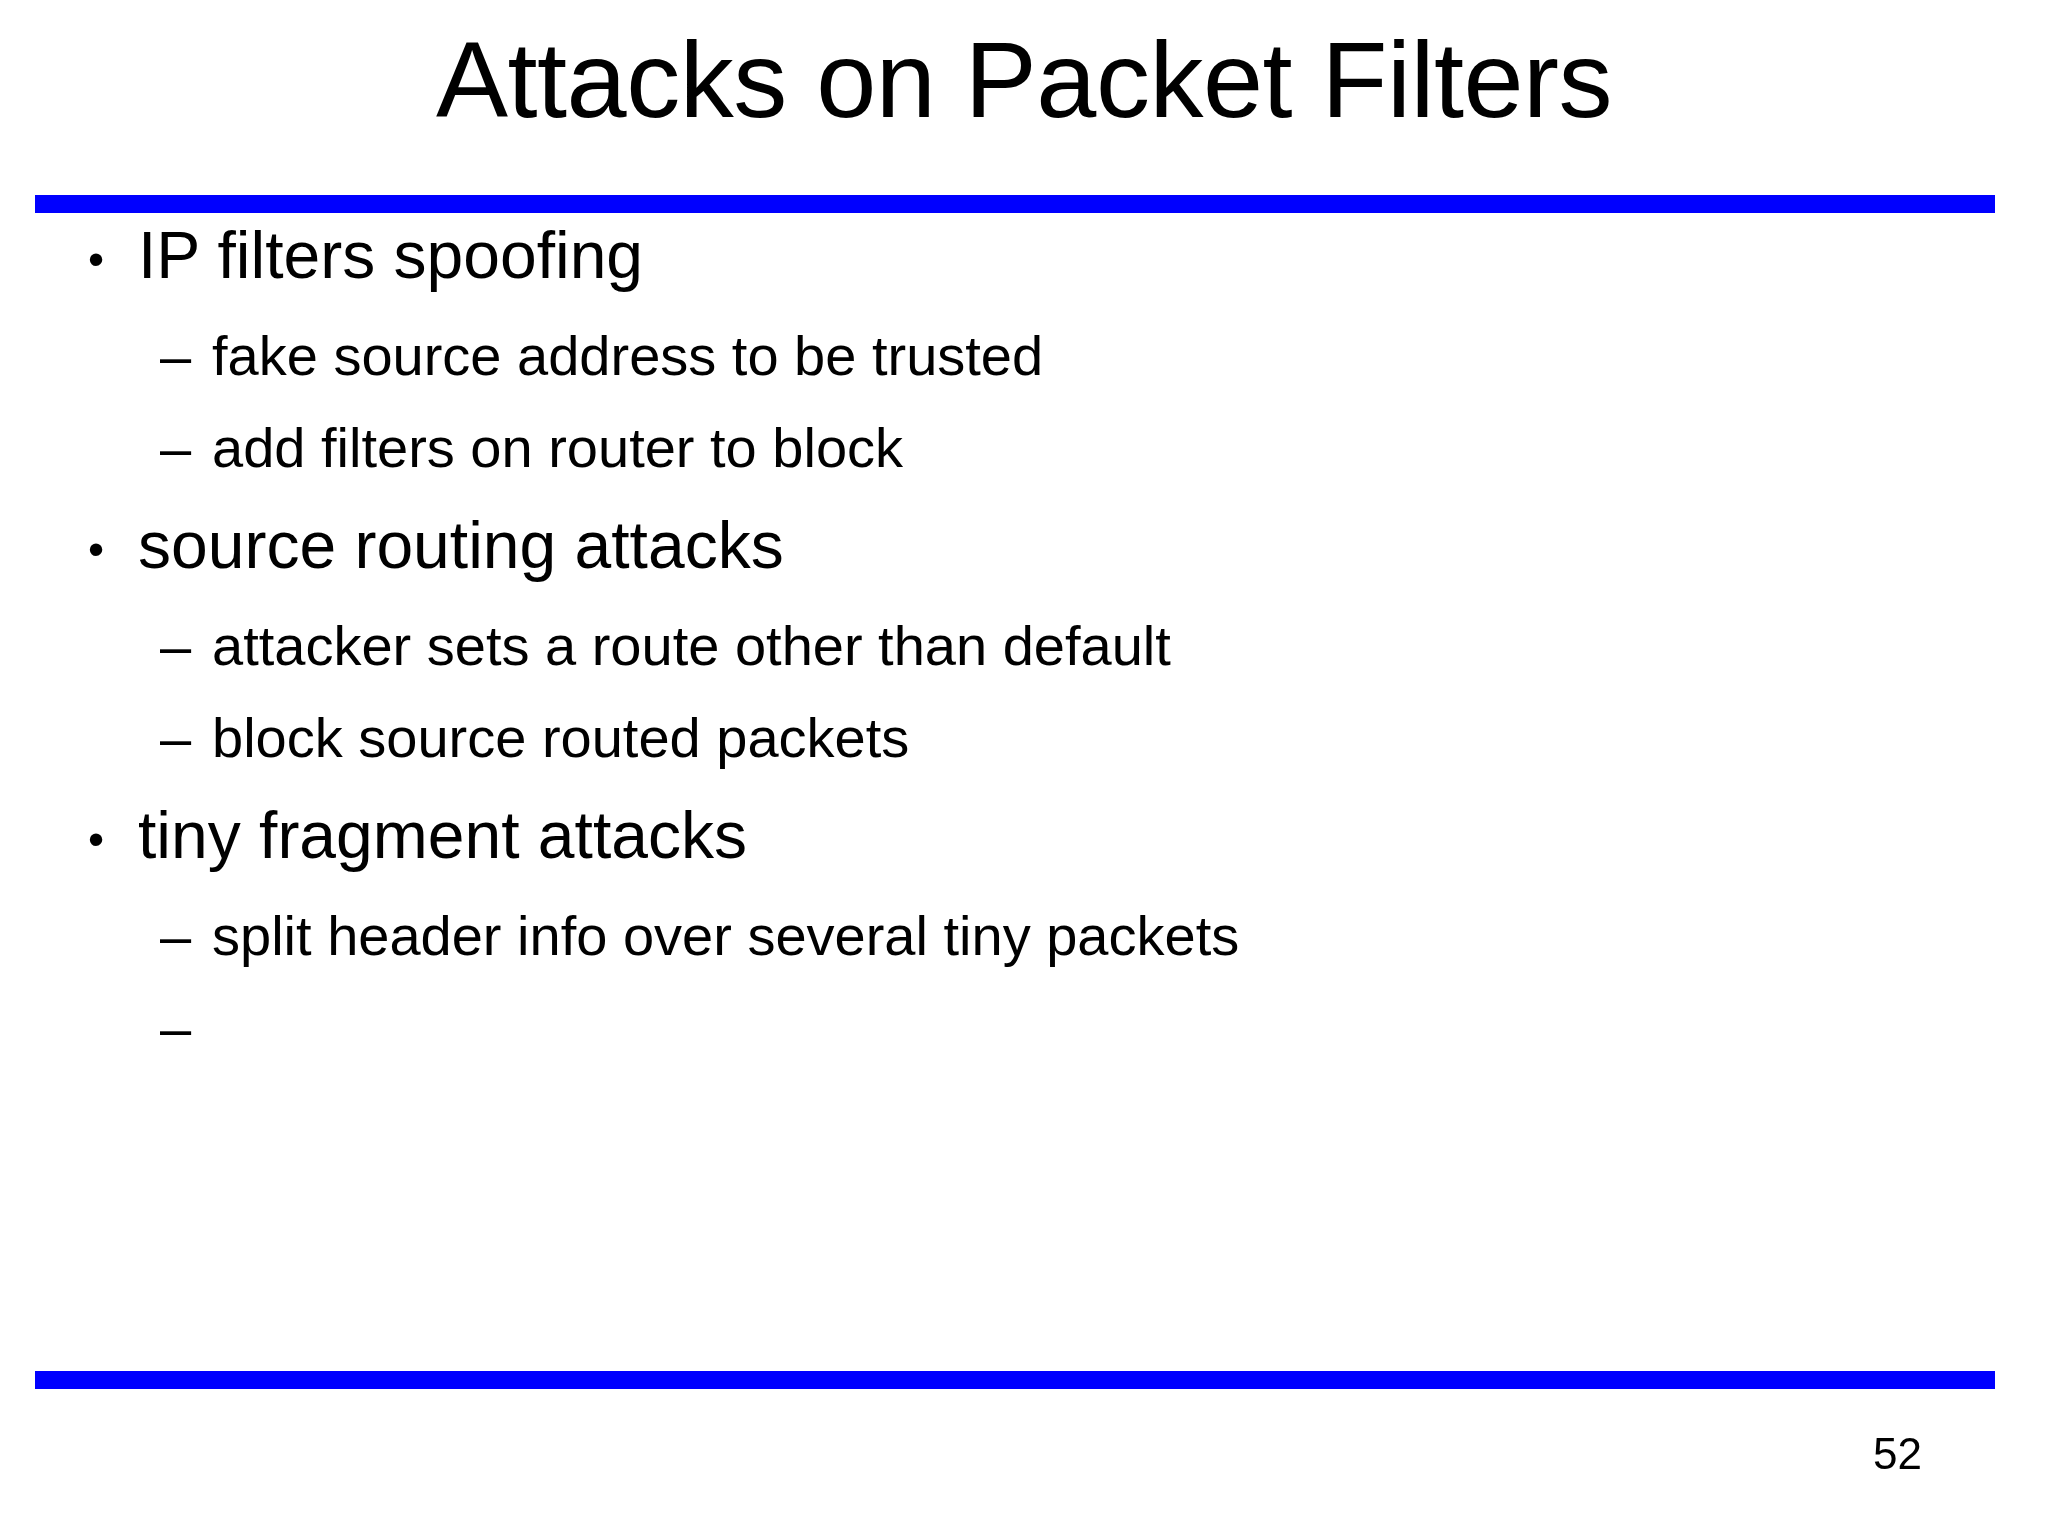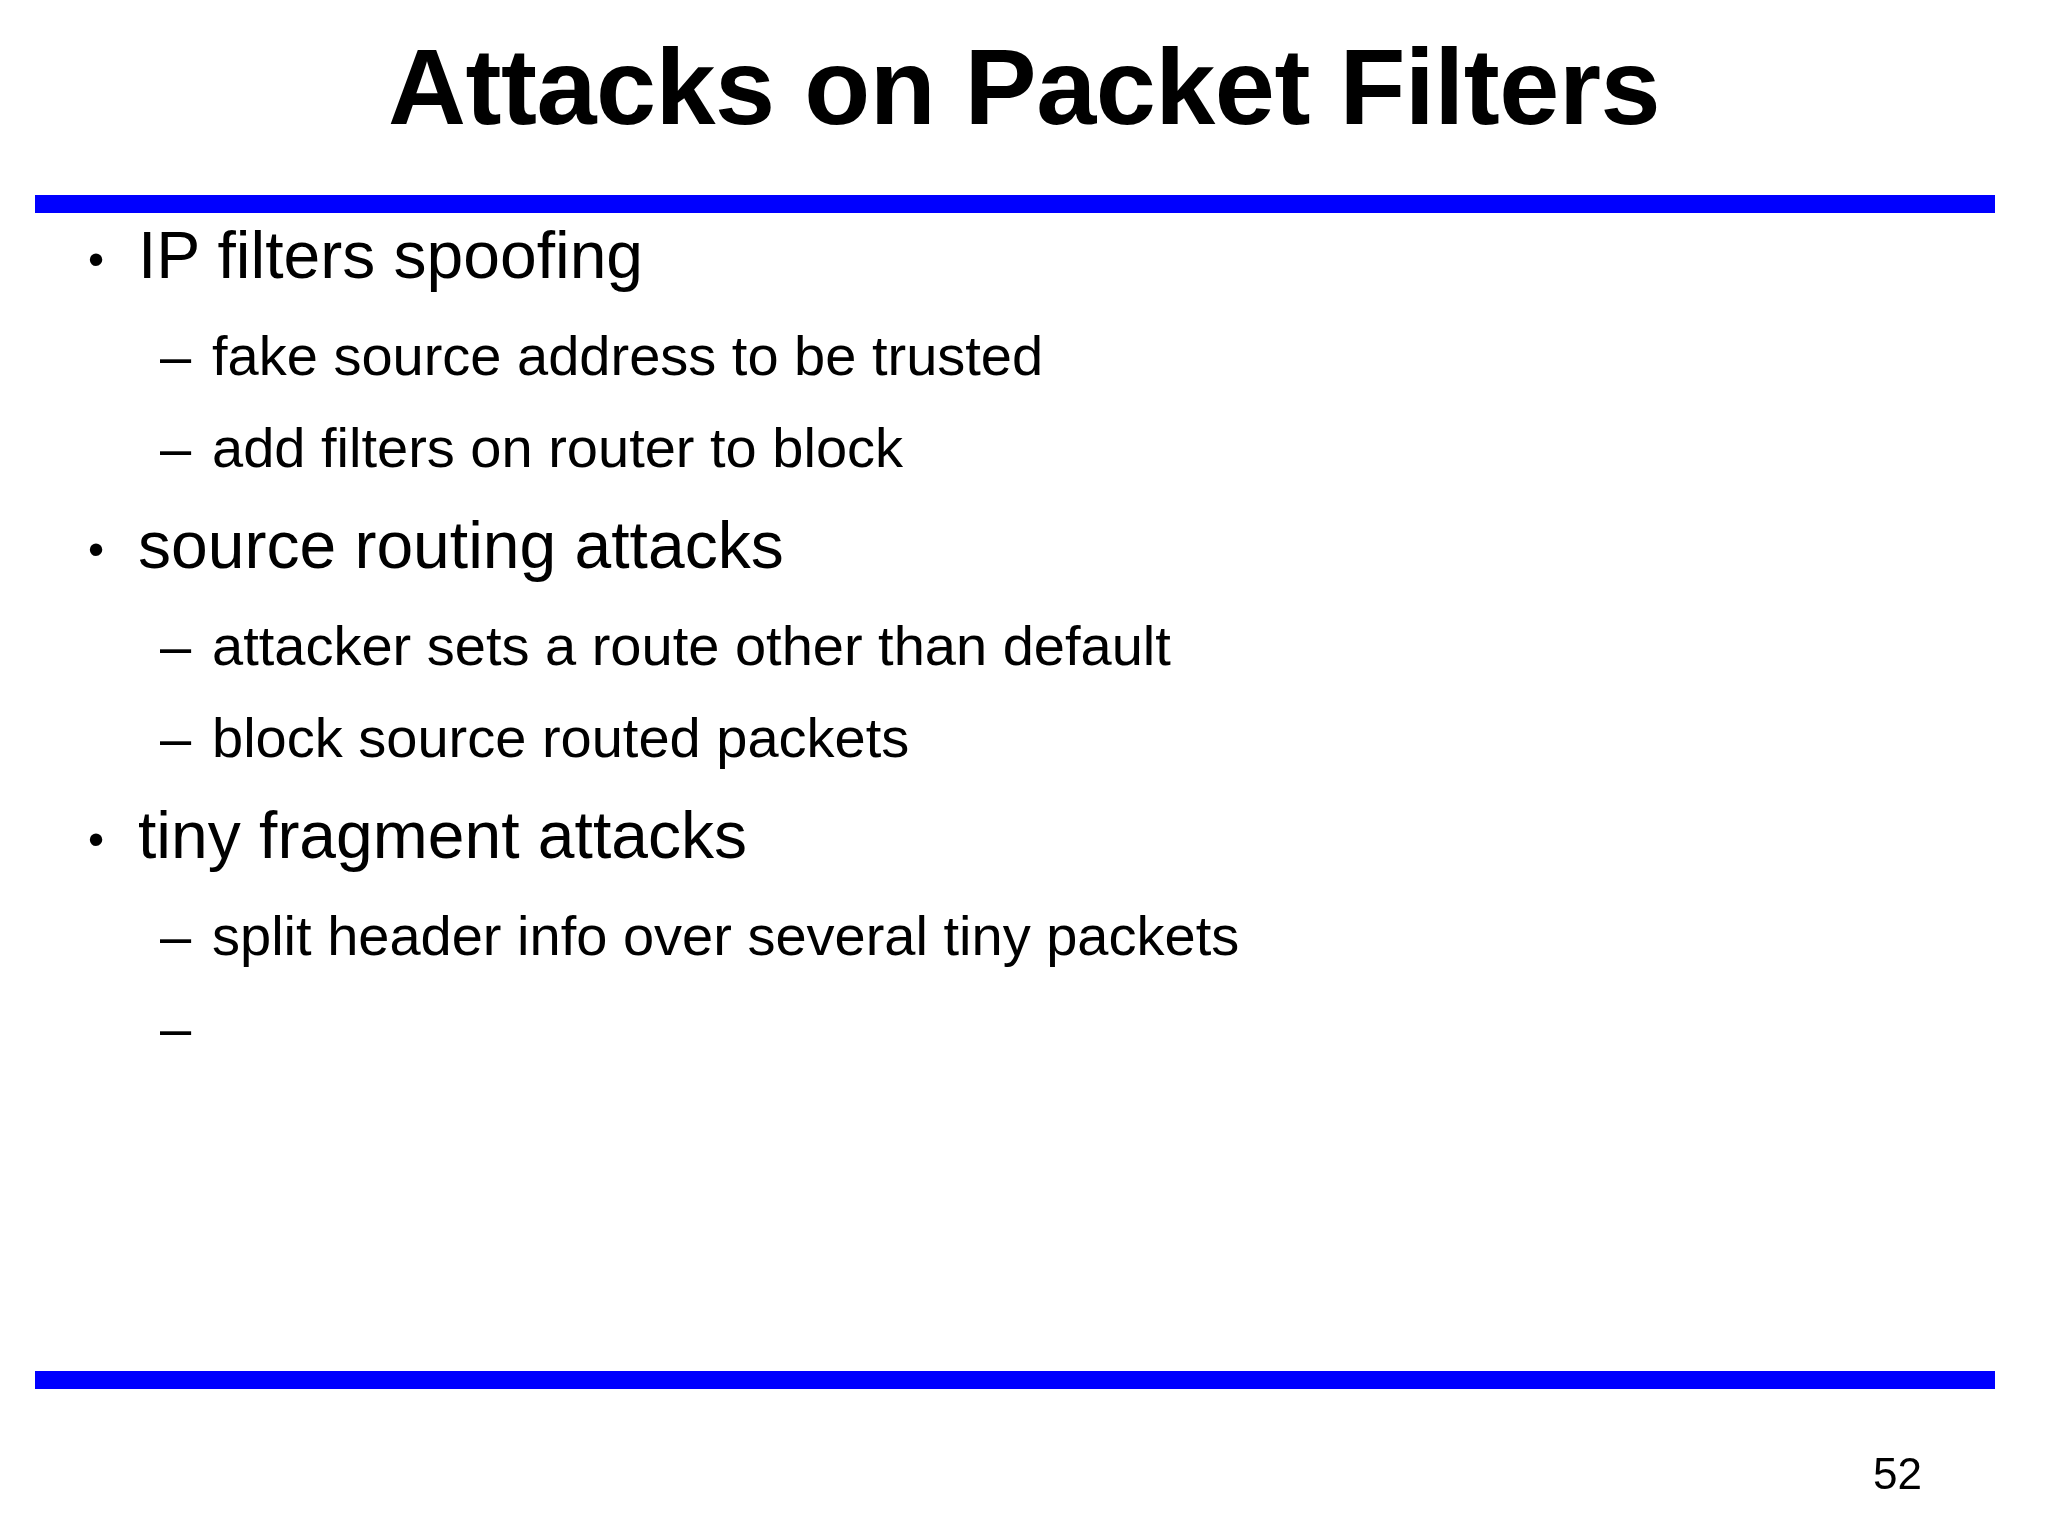--- a/index.html
+++ b/index.html
@@ -20,26 +20,26 @@
   .slide {
     position: absolute;
     inset: 0;
     background: #ffffff;
   }
 
   
   .slide-title {
     position: absolute;
     left: 0;
-    top: 33px;
+    top: 26px;
     width: 2048px;
     text-align: center;
     font-size: 108px;
     line-height: 1.0;
-    font-weight: 700;
+    font-weight: 400;
     letter-spacing: -0.5px;
     color: #000000;
     white-space: nowrap;
   }
 
   
   .rule {
     position: absolute;
     left: 35px;
     width: 1960px;
@@ -99,21 +99,20 @@
   }
 
   
   .page-number {
     position: absolute;
     right: 126px;
     top: 1432px;
     font-size: 44px;
     line-height: 1.0;
     color: #000000;
-    margin-top: 20px;
   }
 </style>
 </head>
 <body>
 
 <div class="slide">
 
   <div class="slide-title">Attacks on Packet Filters</div>
 
   <div class="rule rule-top"></div>

